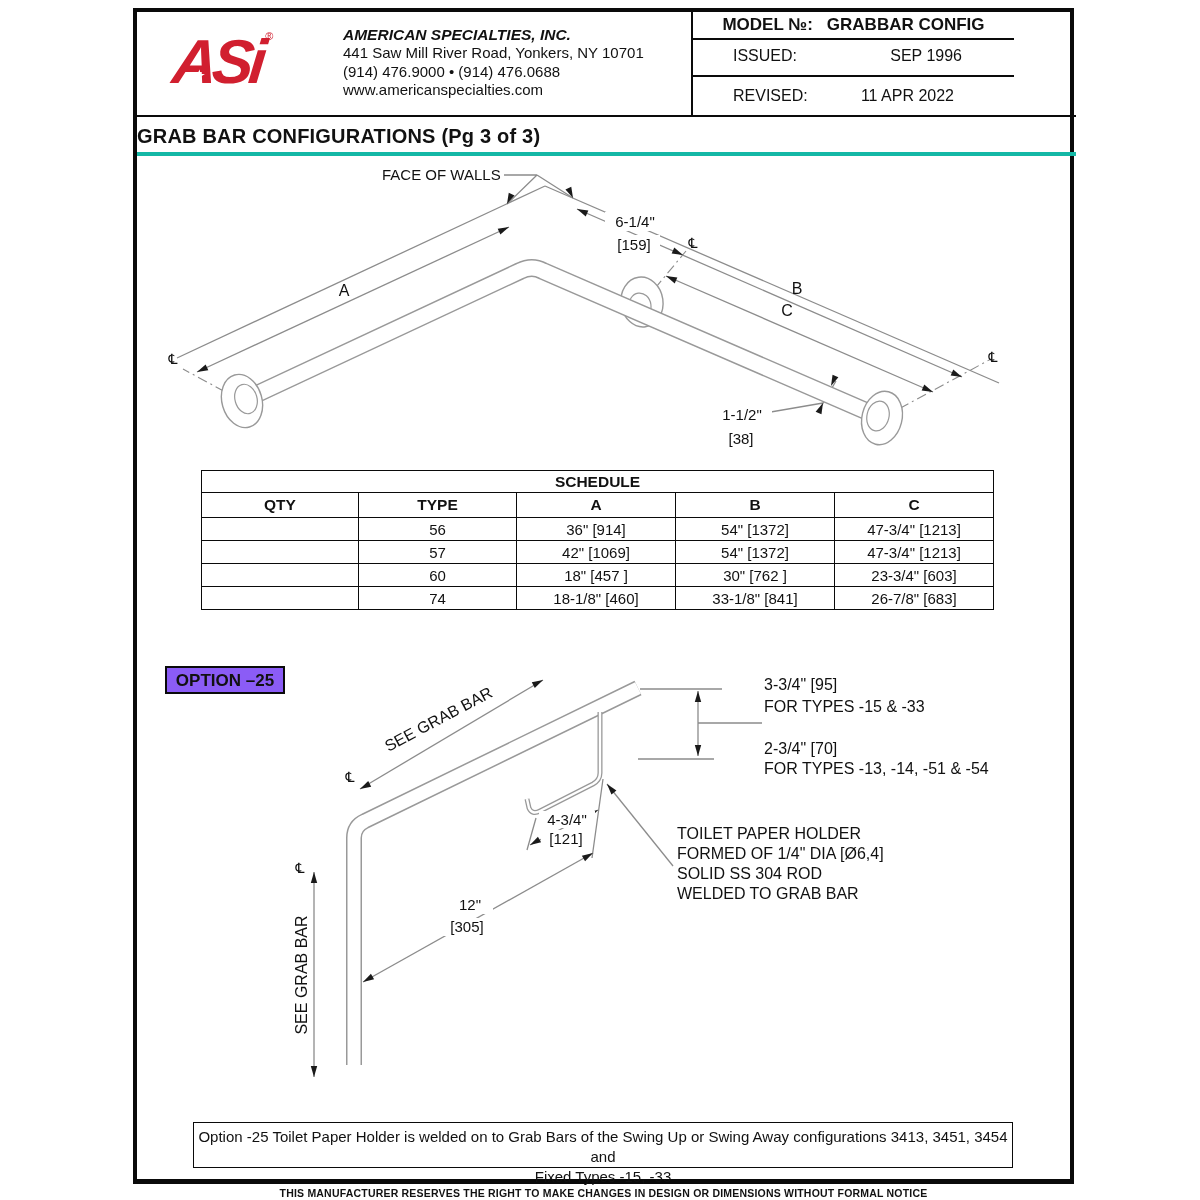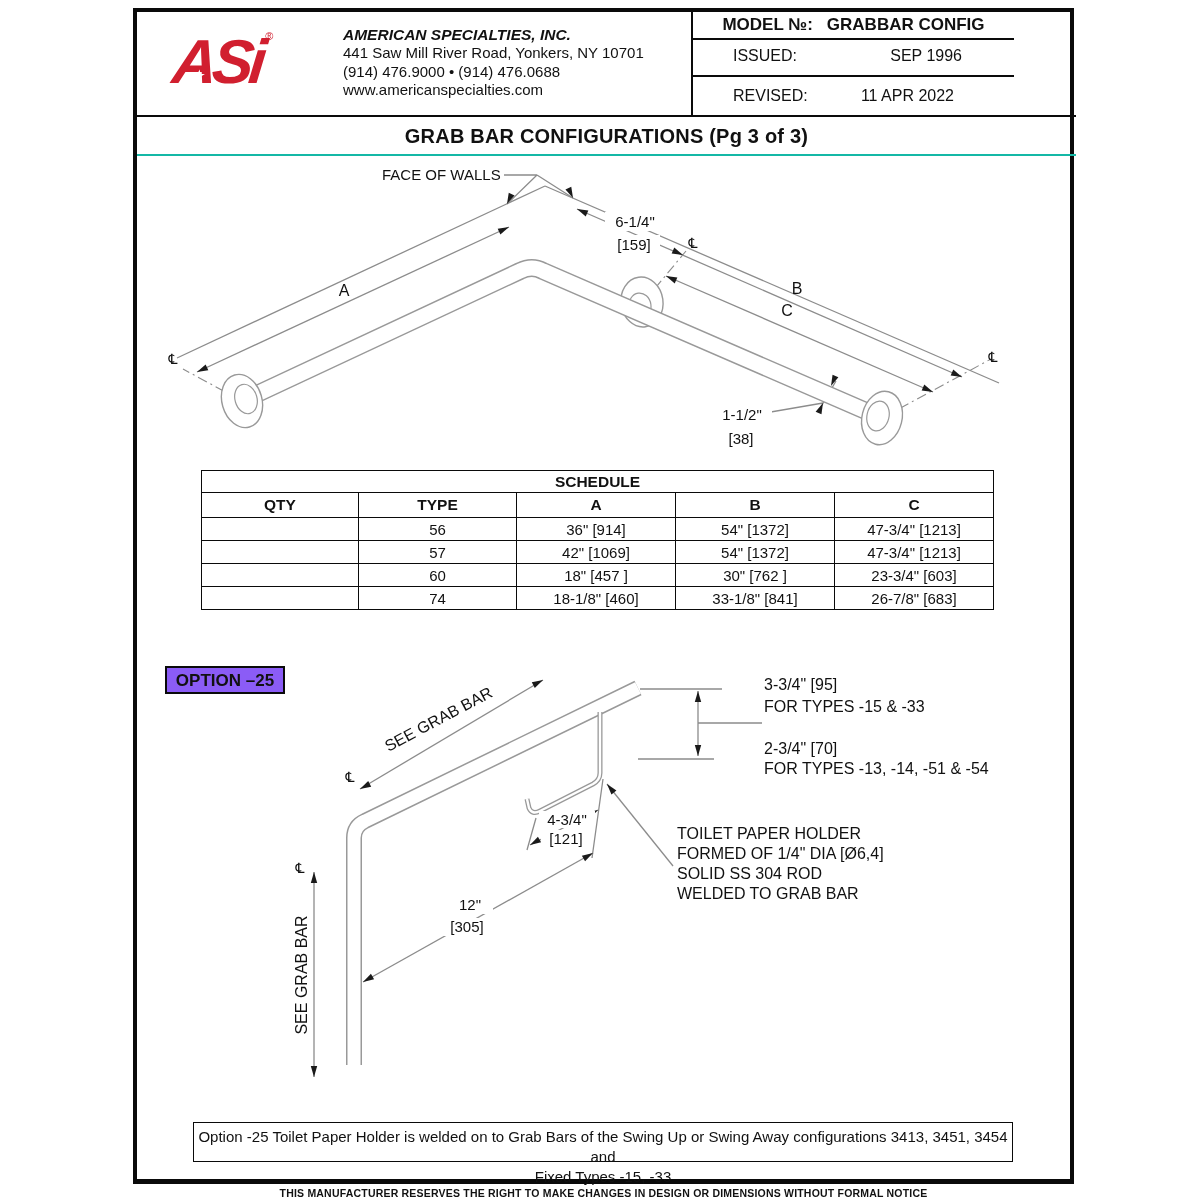--- a/index.html
+++ b/index.html
@@ -16,32 +16,32 @@
   .logo-star { position:absolute; left:18px; top:44px; color:#fff; font-size:16px; font-style:normal; transform:skewX(-14deg); }
   .co-block { position:absolute; left:206px; top:13px; width:345px; }
   .co-name { font-weight:bold; font-style:italic; font-size:15.5px; line-height:19px; }
   .co-line { font-size:15px; line-height:18.5px; }
   .hdr-right { left:556px; top:0; width:377px; height:103px; }
   .hr-row { position:absolute; left:0; width:321px; display:flex; align-items:center; }
   .hr-model { top:0; height:28px; border-bottom:2px solid #0a0a0a; justify-content:center; gap:14px; font-weight:bold; font-size:17px; }
   .hr-issued { top:28px; height:37px; border-bottom:2px solid #0a0a0a; justify-content:space-between; padding:0 52px 4px 40px; font-size:16px; }
   .hr-revised { top:65px; height:38px; justify-content:space-between; padding:0 60px 0 40px; font-size:16px; }
 
-  .title-bar { left:0; top:103px; width:939px; height:41px; border-top:2px solid #0a0a0a; border-bottom:2px solid #14b8a6; text-align:center; font-weight:bold; font-size:20px; line-height:39px; letter-spacing:0.2px; }
+  .title-bar { left:0; top:103px; width:939px; height:41px; border-top:2px solid #0a0a0a; border-bottom:4px solid #14b8a6; font-weight:bold; font-size:20px; line-height:39px; letter-spacing:0.2px; }
 
   
   table.sched { position:absolute; left:56px; top:458px; width:792px; border-collapse:collapse; table-layout:fixed;margin-left:8px; }
   table.sched td, table.sched th { border:1.6px solid #0a0a0a; text-align:center; padding:0; overflow:hidden; }
   .sched .t-title { height:22px; font-weight:bold; font-size:15.5px; }
   .sched .t-head th { height:25px; font-weight:bold; font-size:15.5px; }
   .sched .t-row td { height:23px; font-size:15px; font-weight:normal; }
 
   .option-label { left:28px; top:654px; width:120px; height:28px; border:2px solid #0a0a0a; text-align:center; font-weight:bold; font-size:17px; line-height:25px; background:#8b5cf6; }
 
-  .note-box { left:56px; top:1110px; width:820px; height:40px; border:1.6px solid #0a0a0a; text-align:center; font-size:15px; line-height:20px; padding-top:4px; }
+  .note-box { left:56px; top:1110px; width:820px; height:46px; border:1.6px solid #0a0a0a; text-align:center; font-size:15px; line-height:20px; padding-top:4px; }
 
   .footer-line { position:absolute; left:133px; top:1187px; width:941px; text-align:center; font-weight:bold; font-size:10.5px; letter-spacing:0.2px; }
 
   svg text { font-family:"Liberation Sans", sans-serif; fill:#111; }
   .dimtxt { font-size:15px; }
   .biglbl { font-size:16px; }
   .cltxt  { font-size:14px; font-family:"DejaVu Sans", sans-serif; }
 </style>
 </head>
 <body>

